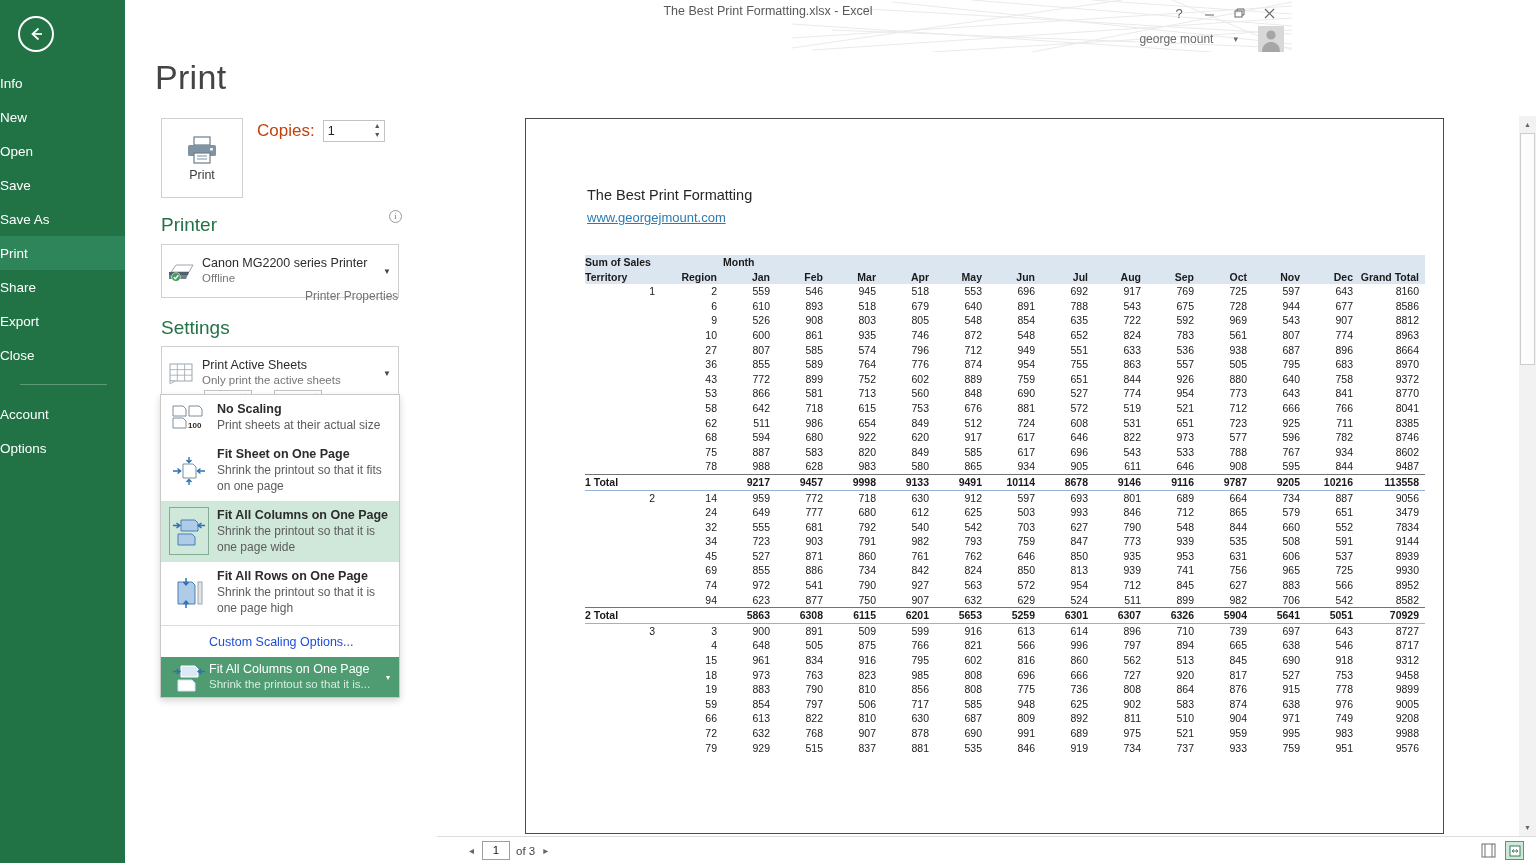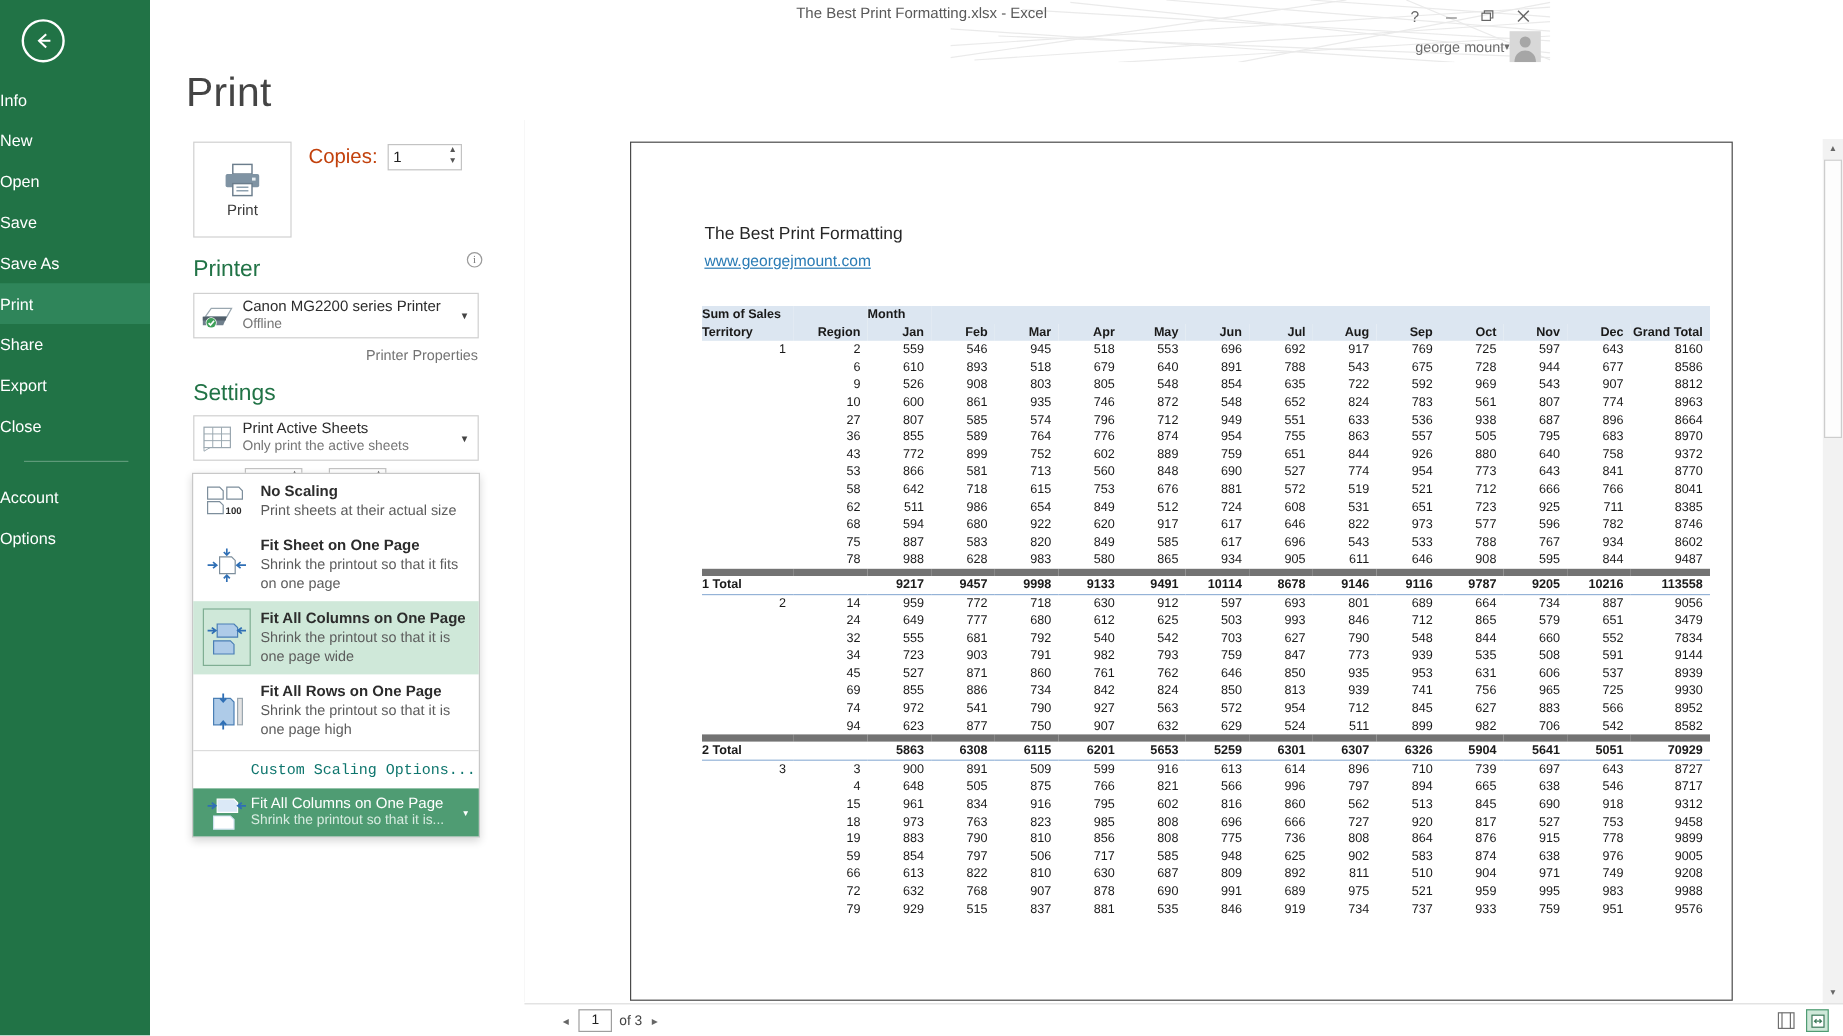--- a/index.html
+++ b/index.html
@@ -24,21 +24,21 @@
   .win-btns {
     position: absolute; top: 2px; right: 8px;
     display: flex; align-items: center; gap: 0px;
   }
   .win-btn {
     width: 30px; height: 22px; display: flex; align-items: center; justify-content: center;
     font-size: 13px; color: #666; cursor: default;
   }
   .acct {
     position: absolute; top: 26px; right: 8px;
-    display: flex; align-items: center; gap: 0;
+    display: flex; align-items: center; gap: 20px;
   }
   .acct-name { font-size: 12px; color: #6b6b6b; }
   .acct-caret { font-size: 9px; color: #6b6b6b; }
   .avatar {
     width: 26px; height: 26px; background: #d8d8d8;
     display: flex; align-items: flex-end; justify-content: center; overflow: hidden;
   }
 
   
   .rail {
@@ -99,21 +99,21 @@
     position: absolute; left: 161px;
     font-size: 19px; color: #217346; font-weight: 300;
   }
   .info-icon {
     position: absolute; left: 389px; width: 13px; height: 13px;
     border: 1px solid #9a9a9a; border-radius: 50%;
     font-size: 9px; color: #777; text-align: center; line-height: 11px;
     font-family: "Liberation Serif", serif; cursor: pointer;
   }
   .combo {
-    position: absolute; left: 161px; width: 238px; height: 38px;
+    position: absolute; left: 161px; width: 238px; height: 54px;
     border: 1px solid #d0d0d0; background: #fff;
     display: flex; align-items: center; cursor: pointer;
   }
   .combo-ico { width: 40px; display: flex; align-items: center; justify-content: center; }
   .combo-txt { flex: 1; display: flex; flex-direction: column; justify-content: center; }
   .combo-t1 { font-size: 12.5px; color: #2c2c2c; line-height: 15px; }
   .combo-t2 { font-size: 11.5px; color: #757575; line-height: 15px; }
   .combo-caret { width: 22px; text-align: center; font-size: 8px; color: #444; }
 
   .link {
@@ -148,21 +148,21 @@
   .dd-ico {
     width: 40px; min-width: 40px; display: flex; align-items: center; justify-content: center;
     padding-top: 2px;
   }
   .dd-ico.boxed { border: 1px solid #7fae93; }
   .dd-body { flex: 1; }
   .dd-t1 { font-size: 12.5px; font-weight: bold; color: #2c2c2c; line-height: 16px; }
   .dd-t2 { font-size: 12px; color: #5c5c5c; line-height: 16px; }
   .dd-sep { height: 1px; background: #dcdcdc; margin: 2px 0; }
   .dd-plain {
-    padding: 7px 0 8px 48px; font-size: 12.5px; color: #0f766e; cursor: pointer; font-family: Liberation Mono, monospace;
+    padding: 7px 0 8px 48px; font-size: 12.5px; color: #1d4ed8; cursor: pointer;
   }
   .dd-current {
     background: #4f9c73; display: flex; align-items: center; cursor: pointer;
     height: 40px; padding: 0 0 0 8px;
   }
   .dd-current .dd-t1c { font-size: 12.5px; color: #ffffff; line-height: 15px; }
   .dd-current .dd-t2c { font-size: 11.5px; color: #d7ebe0; line-height: 15px; }
 
   
   .preview-area {
@@ -192,21 +192,21 @@
     border-collapse: collapse; font-size: 10.5px; color: #1a1a1a;
   }
   table.grid th, table.grid td {
     padding: 0 6px 0 0; height: 14.6px; text-align: right; white-space: nowrap;
     font-weight: normal; line-height: 14.6px;
   }
   tr.hdr-top th, tr.hdr-cols th { background: #dce6f1; font-weight: bold; }
   tr.hdr-top th { text-align: left; }
   tr.hdr-cols th.lbl { text-align: left; }
   tr.hdr-cols th { text-align: right; }
-  tr.total td { font-weight: bold; border-top: 6px solid #737373; border-bottom: 1px solid #95b3d7; }
+  tr.total td { font-weight: bold; border-top: 1px solid #737373; border-bottom: 1px solid #95b3d7; }
   tr.total td.lbl { text-align: left; }
   td.terr { font-weight: bold; text-align: right; }
   .w-terr { width: 76px; }
   .w-reg  { width: 62px; }
   .w-mon  { width: 53px; }
   .w-gt   { width: 66px; }
 
   
   .bottombar {
     position: absolute; left: 437px; top: 836px; width: 1099px; height: 27px;

